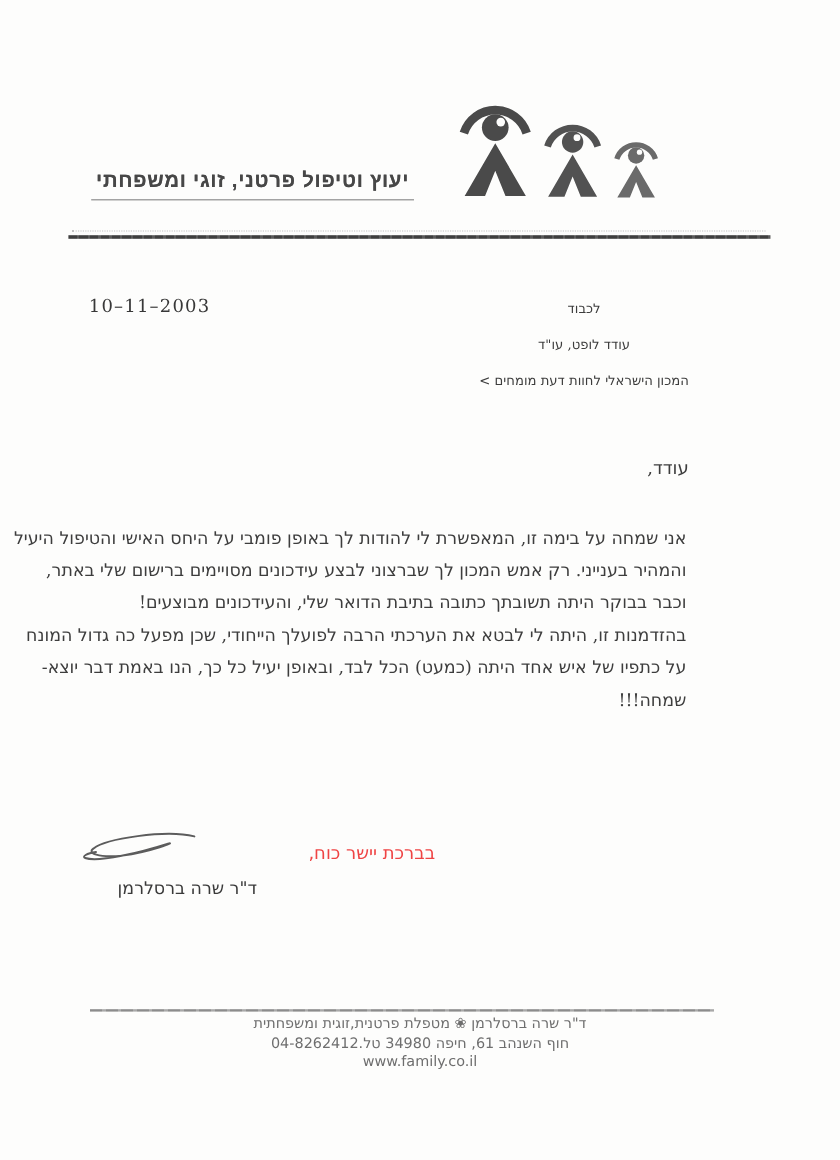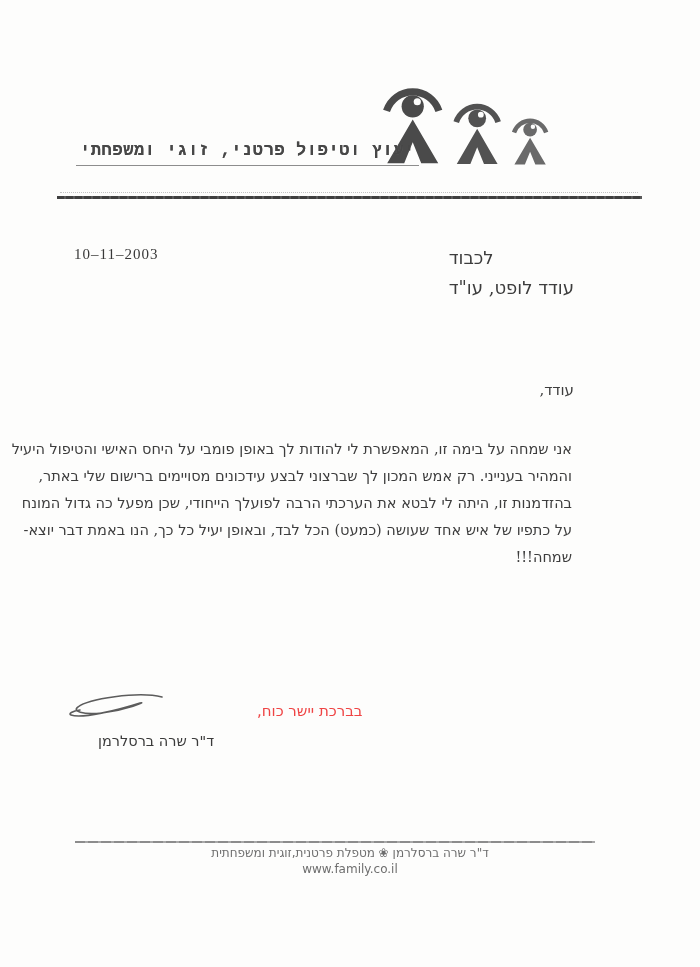--- a/index.html
+++ b/index.html
@@ -19,21 +19,21 @@
     position: absolute;
     left: 380px; top: 82px;
     width: 170px; height: 84px;
     display: flex; align-items: flex-end; gap: 6px;
   }
   .logo-fig { display: block; }
   .tagline {
     position: absolute;
     left: 76px; top: 141px;
     direction: rtl;
-    font-family: Liberation Mono, monospace;
+    font-family: Liberation Sans, sans-serif;
     font-weight: bold;
     font-size: 17px;
     letter-spacing: 0.6px;
     color: #474747;
     border-bottom: 1px solid #8d8d8d;
     padding: 0 4px 5px 4px;
     text-shadow: 0 0 0.4px #6a6a6a;
   }
   .rule-dotted {
     position: absolute;
@@ -45,27 +45,26 @@
     left: 57px; top: 196px; width: 585px; height: 3px;
     background: repeating-linear-gradient(90deg, #3f3f3f 0 7px, #5a5a5a 7px 9px);
   }
   
   .date {
     position: absolute;
     left: 74px; top: 246px;
     font-size: 15px;
     letter-spacing: 1px;
     color: #383838;
-    font-family: Liberation Serif, serif;
   }
   .addr {
     position: absolute;
     right: 126px; top: 243px;
-    direction: rtl; text-align: left;
-    font-size: 18px; line-height: 30px;
+    direction: rtl; text-align: center;
+    font-size: 11px; line-height: 30px;
     white-space: nowrap;
   }
   .greeting {
     position: absolute;
     right: 126px; top: 381px;
     direction: rtl;
     font-size: 15px;
     text-align: right;
   }
   
@@ -143,40 +142,43 @@
   <div class="tagline">יעוץ וטיפול פרטני, זוגי ומשפחתי</div>
 
   <div class="rule-dotted"></div>
   <div class="rule-main"></div>
 
   <div class="date">10–11–2003</div>
 
   <div class="addr">
     <div>לכבוד</div>
     <div>עודד לופט, עו"ד</div>
+    <div>המכון הישראלי לחוות דעת מומחים &gt;</div>
   </div>
 
   <div class="greeting">עודד,</div>
 
   <div class="body-par">
     <div>אני שמחה על בימה זו, המאפשרת לי להודות לך באופן פומבי על היחס האישי והטיפול היעיל</div>
     <div>והמהיר בענייני. רק אמש המכון לך שברצוני לבצע עידכונים מסויימים ברישום שלי באתר,</div>
+    <div>וכבר בבוקר היתה תשובתך כתובה בתיבת הדואר שלי, והעידכונים מבוצעים!</div>
     <div>בהזדמנות זו, היתה לי לבטא את הערכתי הרבה לפועלך הייחודי, שכן מפעל כה גדול המונח</div>
-    <div>על כתפיו של איש אחד שעושה (כמעט) הכל לבד, ובאופן יעיל כל כך, הנו באמת דבר יוצא-</div>
+    <div>על כתפיו של איש אחד היתה (כמעט) הכל לבד, ובאופן יעיל כל כך, הנו באמת דבר יוצא-</div>
     <div>שמחה!!!</div>
   </div>
 
   <div class="closing">בברכת יישר כוח,</div>
 
   <svg class="signature" width="100" height="38" viewBox="0 0 100 38">
     <path d="M96,7 C72,1 22,9 12,17 C6,21 16,25 36,23 C60,20 82,11 74,13 C52,20 16,29 5,25 C2,24 6,21 14,20" fill="none" stroke="#5c5c5c" stroke-width="1.6" stroke-linecap="round"></path>
   </svg>
 
   <div class="signer">ד"ר שרה ברסלרמן</div>
 
   <div class="footer-rule"></div>
 
   <div class="footer">
     <div class="rtl">ד"ר שרה ברסלרמן ❀ מטפלת פרטנית,זוגית ומשפחתית</div>
+    <div class="rtl">חוף השנהב 61, חיפה 34980 טל.04-8262412</div>
     <div>www.family.co.il</div>
   </div>
 
 </div>
 
 </body></html>

